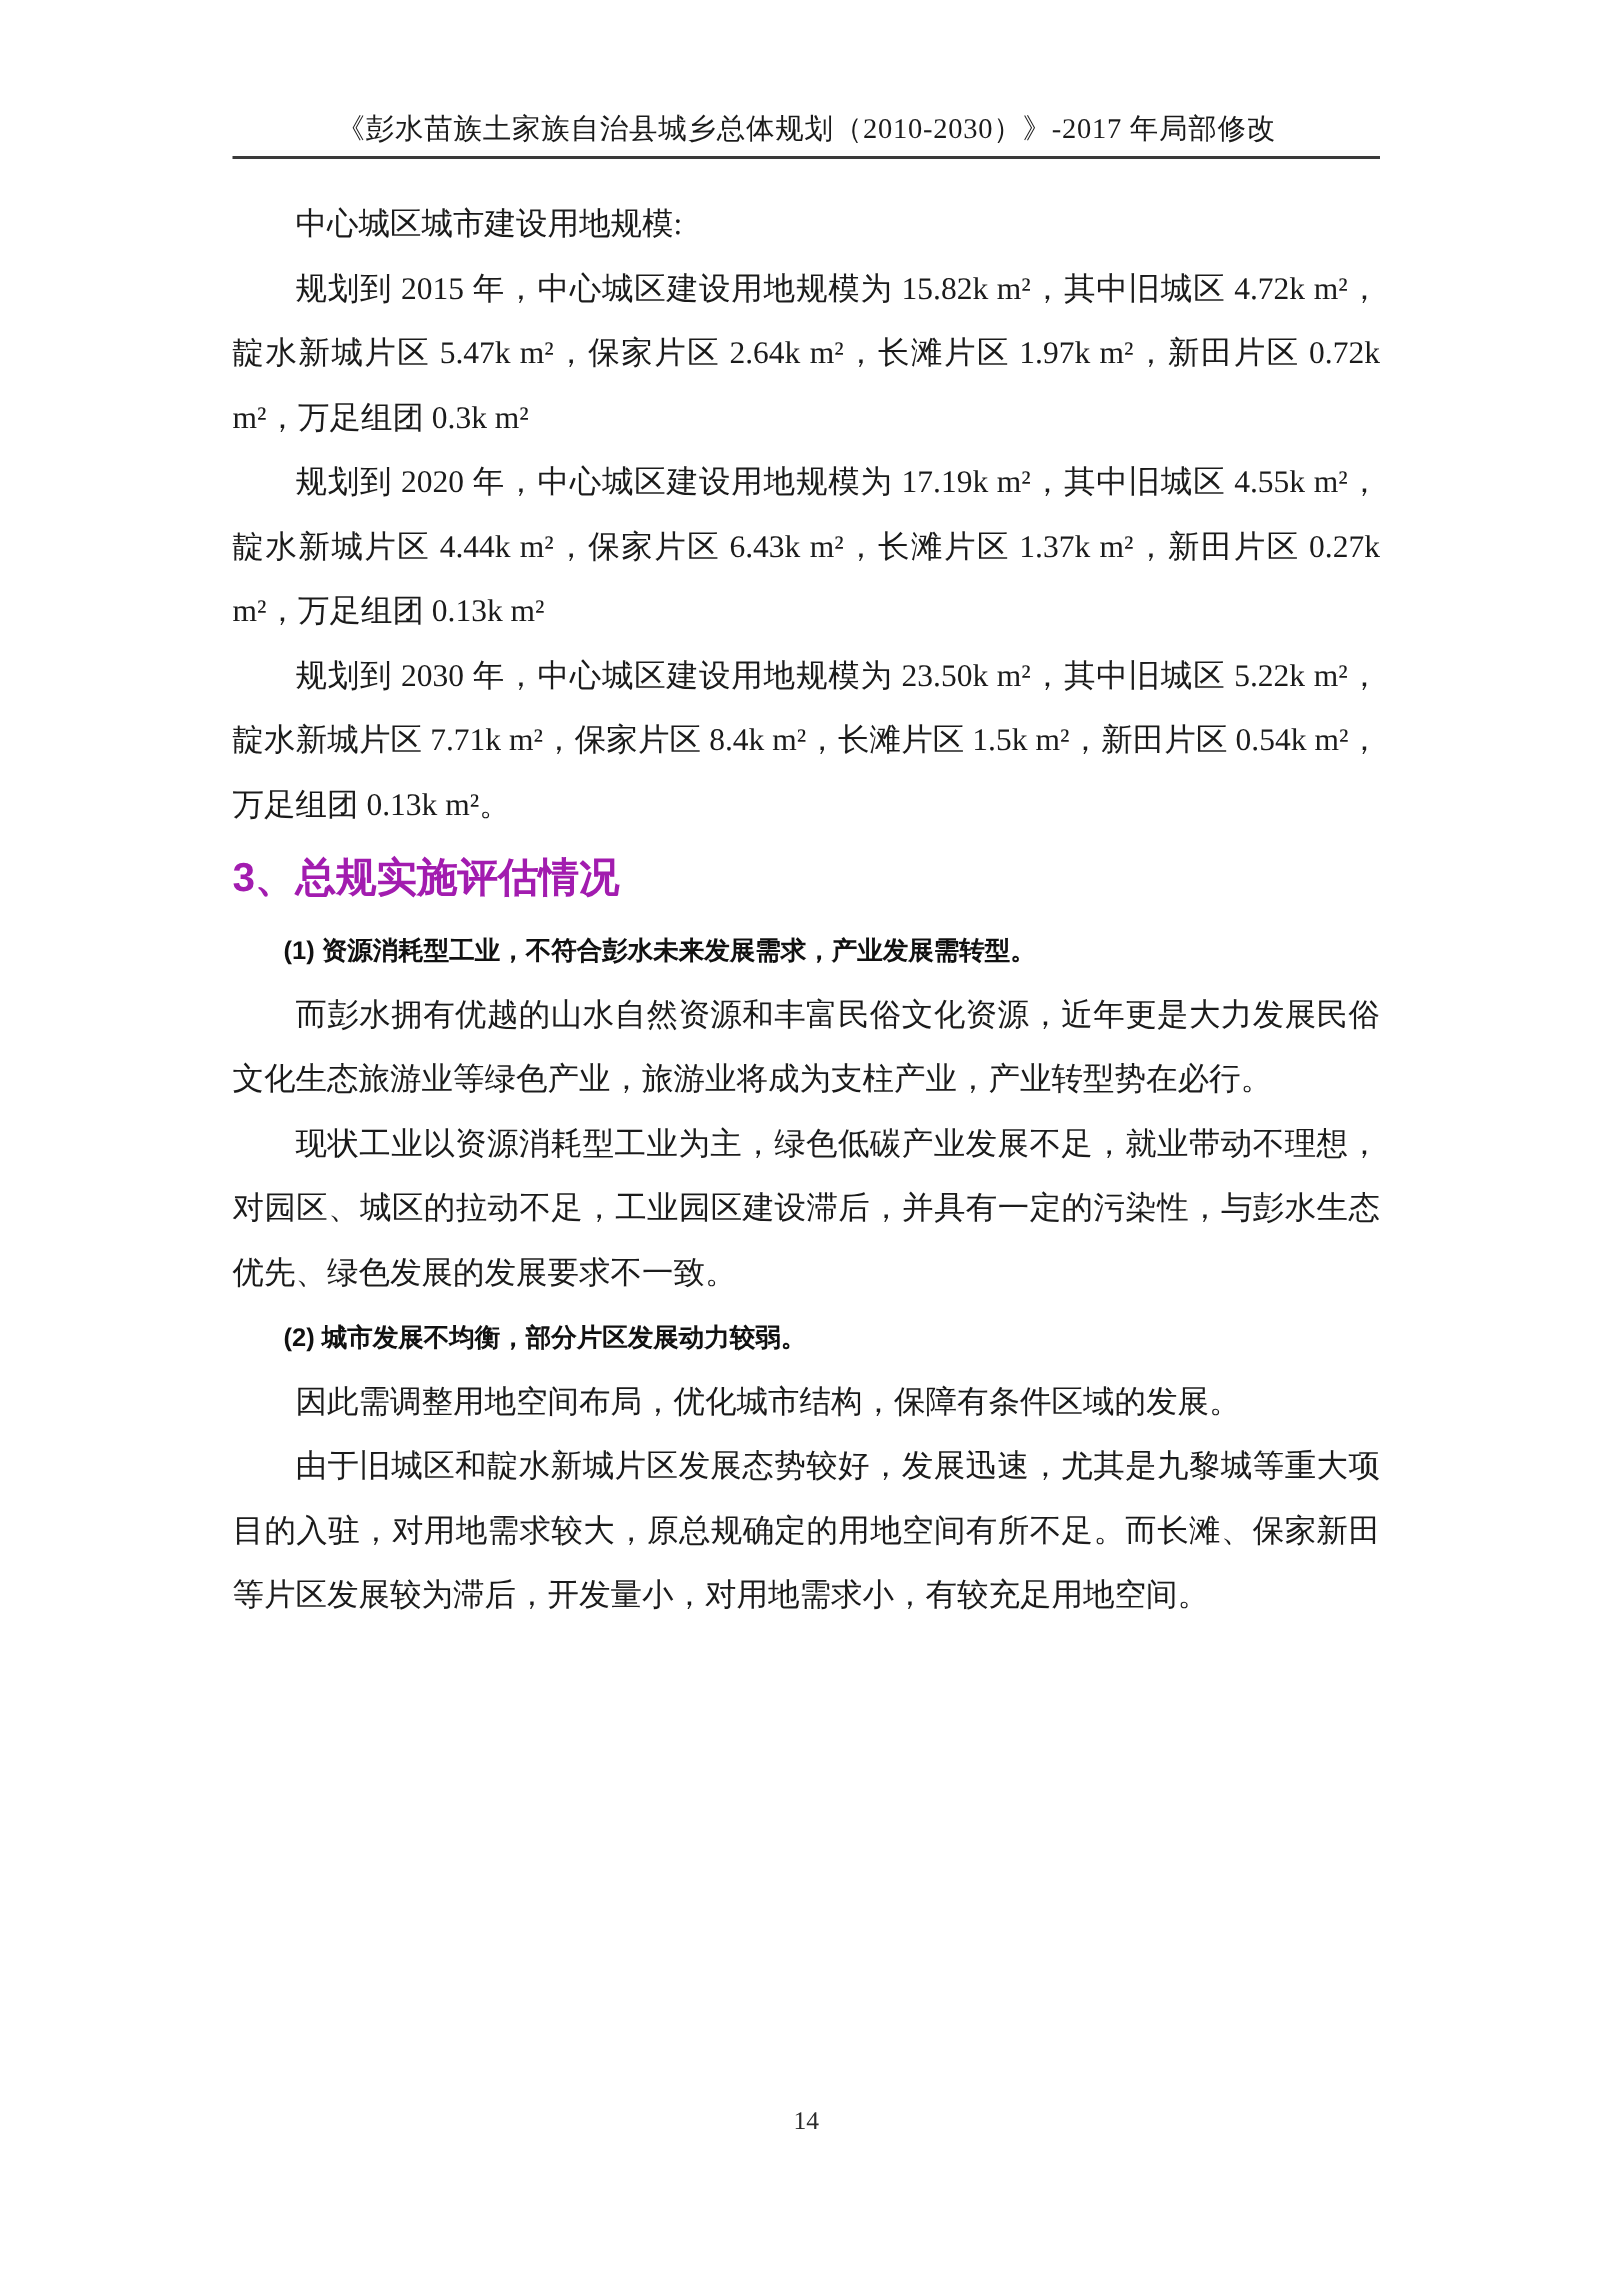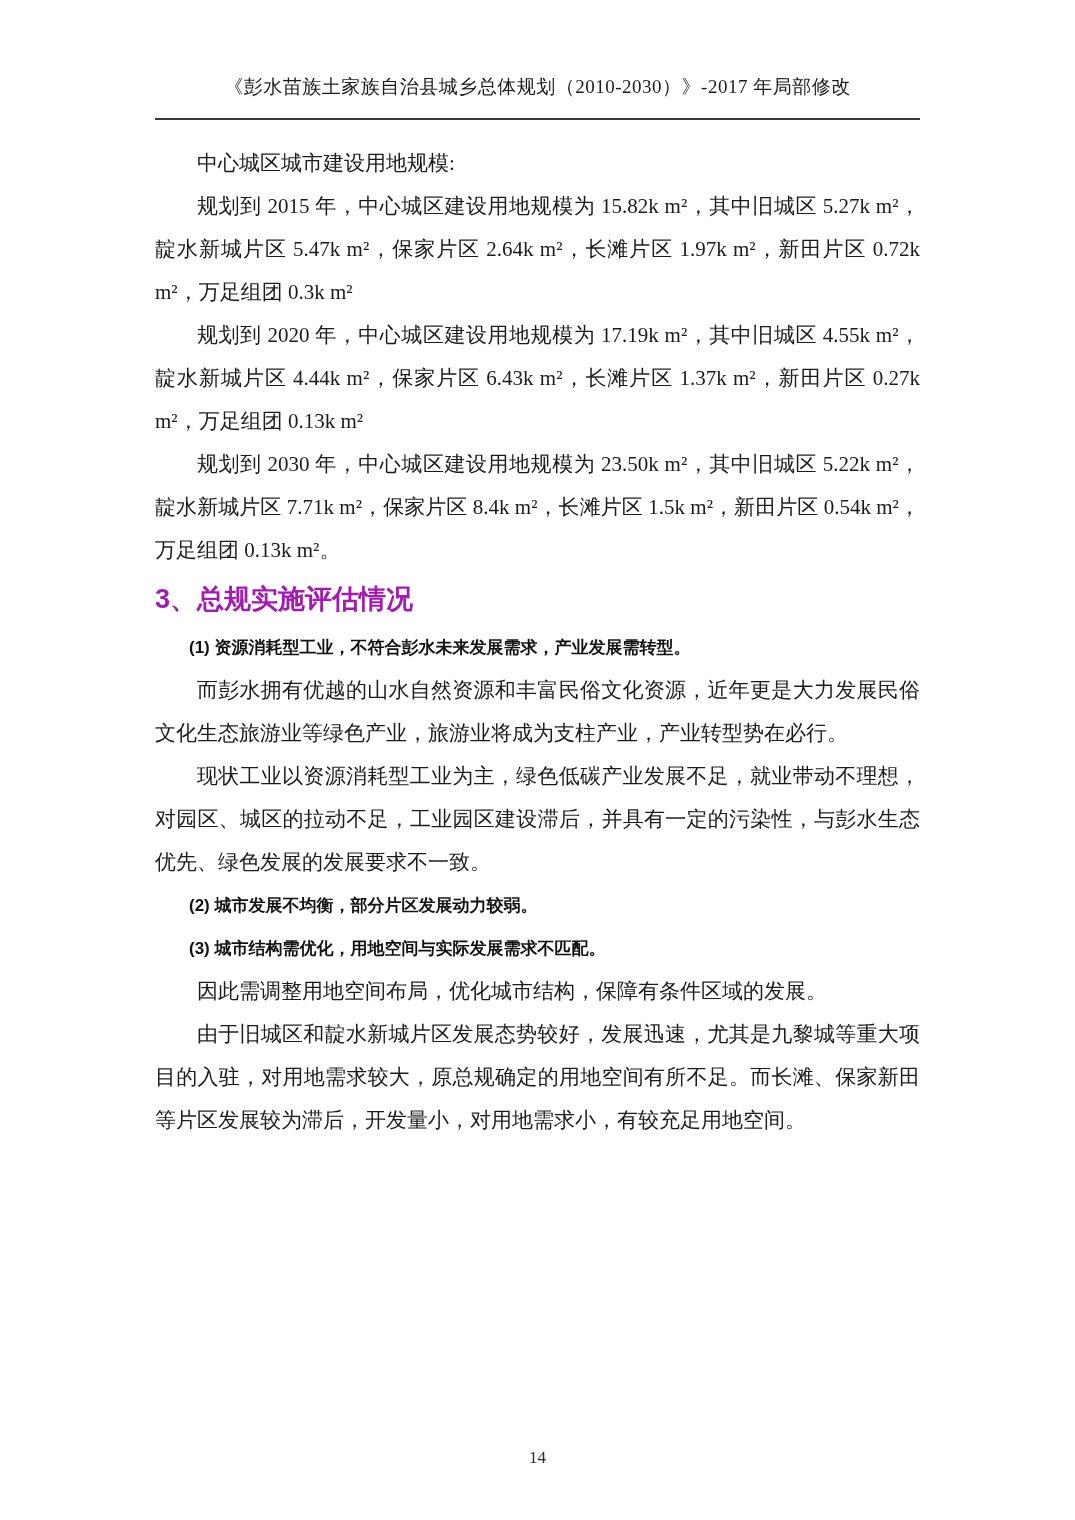--- a/index.html
+++ b/index.html
@@ -18,21 +18,21 @@
   }
   .content-col {
     position: absolute;
     left: 155px;
     top: 0;
     width: 765px;
   }
   .doc-header {
     padding-top: 76px;
     border-bottom: 2px solid #3a3a3a;
-    padding-bottom: 20px;
+    padding-bottom: 6px;
   }
   .doc-header .title {
     text-align: center;
     font-size: 19px;
     line-height: 22px;
     letter-spacing: 0.5px;
     color: #1b1b1b;
     white-space: nowrap;
   }
   .body-text {
@@ -68,56 +68,54 @@
   }
   .page-footer {
     position: absolute;
     left: 0;
     top: 1403px;
     width: 100%;
     text-align: center;
     font-size: 17px;
     line-height: 22px;
     color: #2a2a2a;
-    margin-top: 44px;
   }
 </style>
 </head>
 <body>
 
 <div class="page">
 
   <div class="content-col">
 
     <div class="doc-header">
       <div class="title">《彭水苗族土家族自治县城乡总体规划（2010-2030）》-2017 年局部修改</div>
     </div>
 
     <div class="body-text">
 
       <p class="para">中心城区城市建设用地规模:</p>
 
-      <p class="para">规划到 2015 年，中心城区建设用地规模为 15.82k m²，其中旧城区 5.27k m²，靛水新城片区 5.47k m²，保家片区 2.64k m²，长滩片区 1.97k m²，新田片区 0.72k m²，万足组团 0.3k m²</p>
+      <p class="para">规划到 2015 年，中心城区建设用地规模为 15.82k m²，其中旧城区 4.72k m²，靛水新城片区 5.47k m²，保家片区 2.64k m²，长滩片区 1.97k m²，新田片区 0.72k m²，万足组团 0.3k m²</p>
 
       <p class="para">规划到 2020 年，中心城区建设用地规模为 17.19k m²，其中旧城区 4.55k m²，靛水新城片区 4.44k m²，保家片区 6.43k m²，长滩片区 1.37k m²，新田片区 0.27k m²，万足组团 0.13k m²</p>
 
       <p class="para">规划到 2030 年，中心城区建设用地规模为 23.50k m²，其中旧城区 5.22k m²，靛水新城片区 7.71k m²，保家片区 8.4k m²，长滩片区 1.5k m²，新田片区 0.54k m²，万足组团 0.13k m²。</p>
 
       <h2 class="section-heading">3、总规实施评估情况</h2>
 
       <p class="sub-heading">(1) 资源消耗型工业，不符合彭水未来发展需求，产业发展需转型。</p>
 
       <p class="para">而彭水拥有优越的山水自然资源和丰富民俗文化资源，近年更是大力发展民俗文化生态旅游业等绿色产业，旅游业将成为支柱产业，产业转型势在必行。</p>
 
       <p class="para">现状工业以资源消耗型工业为主，绿色低碳产业发展不足，就业带动不理想，对园区、城区的拉动不足，工业园区建设滞后，并具有一定的污染性，与彭水生态优先、绿色发展的发展要求不一致。</p>
 
       <p class="sub-heading">(2) 城市发展不均衡，部分片区发展动力较弱。</p>
 
 
-      <p class="sub-heading">(3) 城市结构需优化，用地空间与实际发展需求不匹配。</p>
 
       <p class="para">因此需调整用地空间布局，优化城市结构，保障有条件区域的发展。</p>
 
       <p class="para">由于旧城区和靛水新城片区发展态势较好，发展迅速，尤其是九黎城等重大项目的入驻，对用地需求较大，原总规确定的用地空间有所不足。而长滩、保家新田等片区发展较为滞后，开发量小，对用地需求小，有较充足用地空间。</p>
 
     </div>
   </div>
 
   <div class="page-footer">
     <span>14</span>

